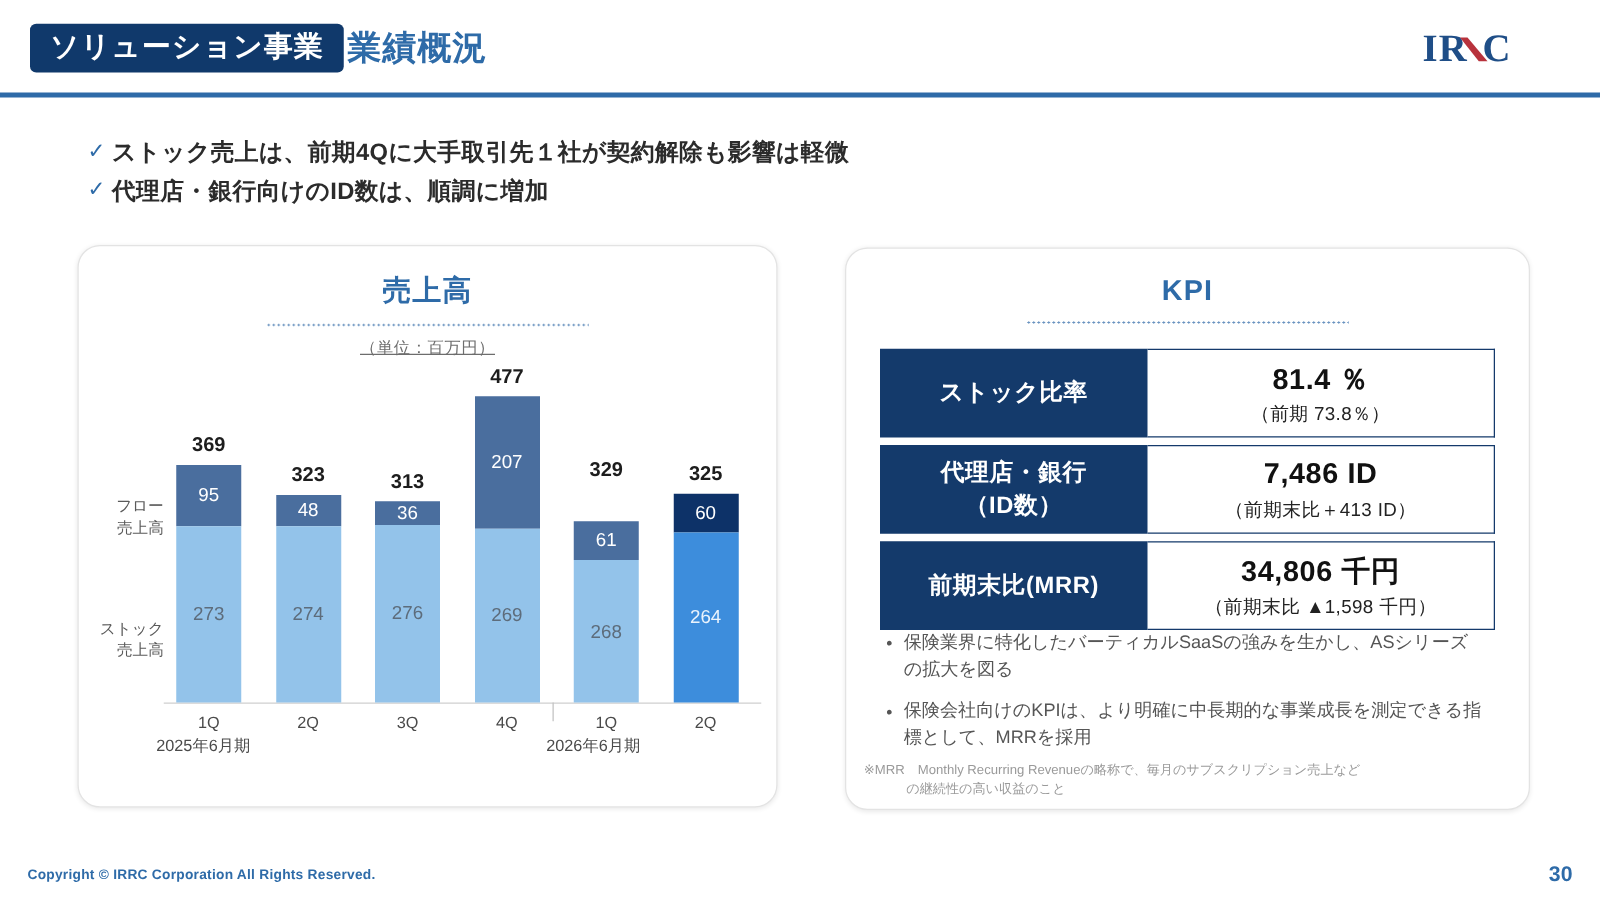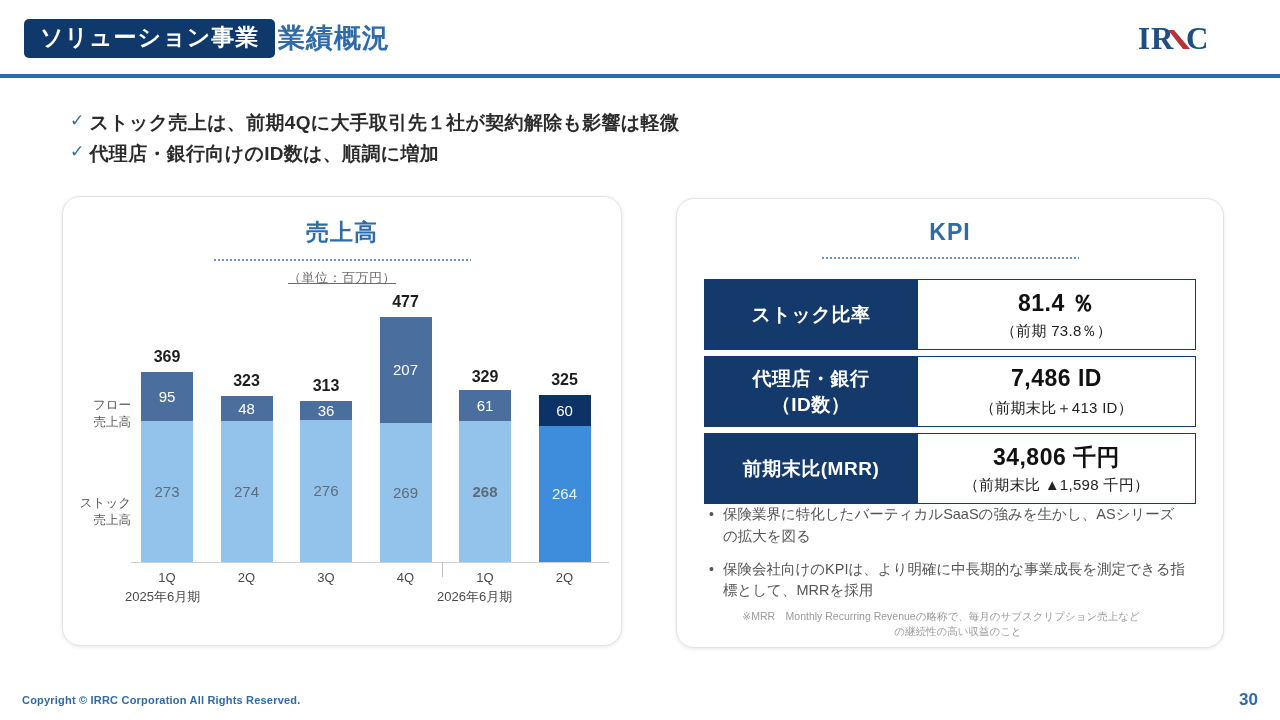--- a/index.html
+++ b/index.html
@@ -135,21 +135,21 @@
 
   .kpi-notes { position:absolute; left:32px; top:305px; width:480px; }
   .kpi-note {
     display:flex; align-items:flex-start;
     font-size:14.5px; color:#555555; line-height:1.5;
     margin-bottom:11px;
   }
   .kpi-note-dot { margin-right:9px; font-size:14px; line-height:1.5; }
   .kpi-footnote {
     position:absolute; left:14px; top:410px; width:500px;
-    font-size:10.5px; color:#9a9a9a; line-height:1.45;text-align:center;
+    font-size:10.5px; color:#9a9a9a; line-height:1.45;
   }
   .kpi-footnote .fn-indent { display:block; padding-left:34px; }
 
   
   .footer-copy {
     position:absolute; left:22px; bottom:14px;
     font-size:11px; color:#2E6BA8; font-weight:bold; letter-spacing:0.2px;
   }
   .footer-page {
     position:absolute; right:22px; bottom:10px;
@@ -223,21 +223,21 @@
         <div class="bar-total" style="left: 169px; bottom: 195.906px;">313</div>
         <div class="x-tick" style="left: 169px;">3Q</div>
         <div class="bar-group" style="left: 248.5px;">
           <div class="seg seg-flow" style="height: 106.755px;">207</div>
           <div class="seg seg-stock" style="height: 138.73px;">269</div>
         </div>
         <div class="bar-total" style="left: 248.5px; bottom: 280.484px;">477</div>
         <div class="x-tick" style="left: 248.5px;">4Q</div>
         <div class="bar-group" style="left: 328px;">
           <div class="seg seg-flow" style="height: 31.4591px;">61</div>
-          <div class="seg seg-stock" style="height: 141px; font-weight: bold;">268</div>
+          <div class="seg seg-stock" style="height: 114px;">268</div>
         </div>
         <div class="bar-total" style="left: 328px; bottom: 204.673px;">329</div>
         <div class="x-tick" style="left: 328px;">1Q</div>
         <div class="bar-group latest" style="left: 407.5px;">
           <div class="seg seg-flow" style="height: 30.9434px;">60</div>
           <div class="seg seg-stock" style="height: 136.151px;">264</div>
         </div>
         <div class="bar-total" style="left: 407.5px; bottom: 202.094px;">325</div>
         <div class="x-tick" style="left: 407.5px;">2Q</div>
       </div>

